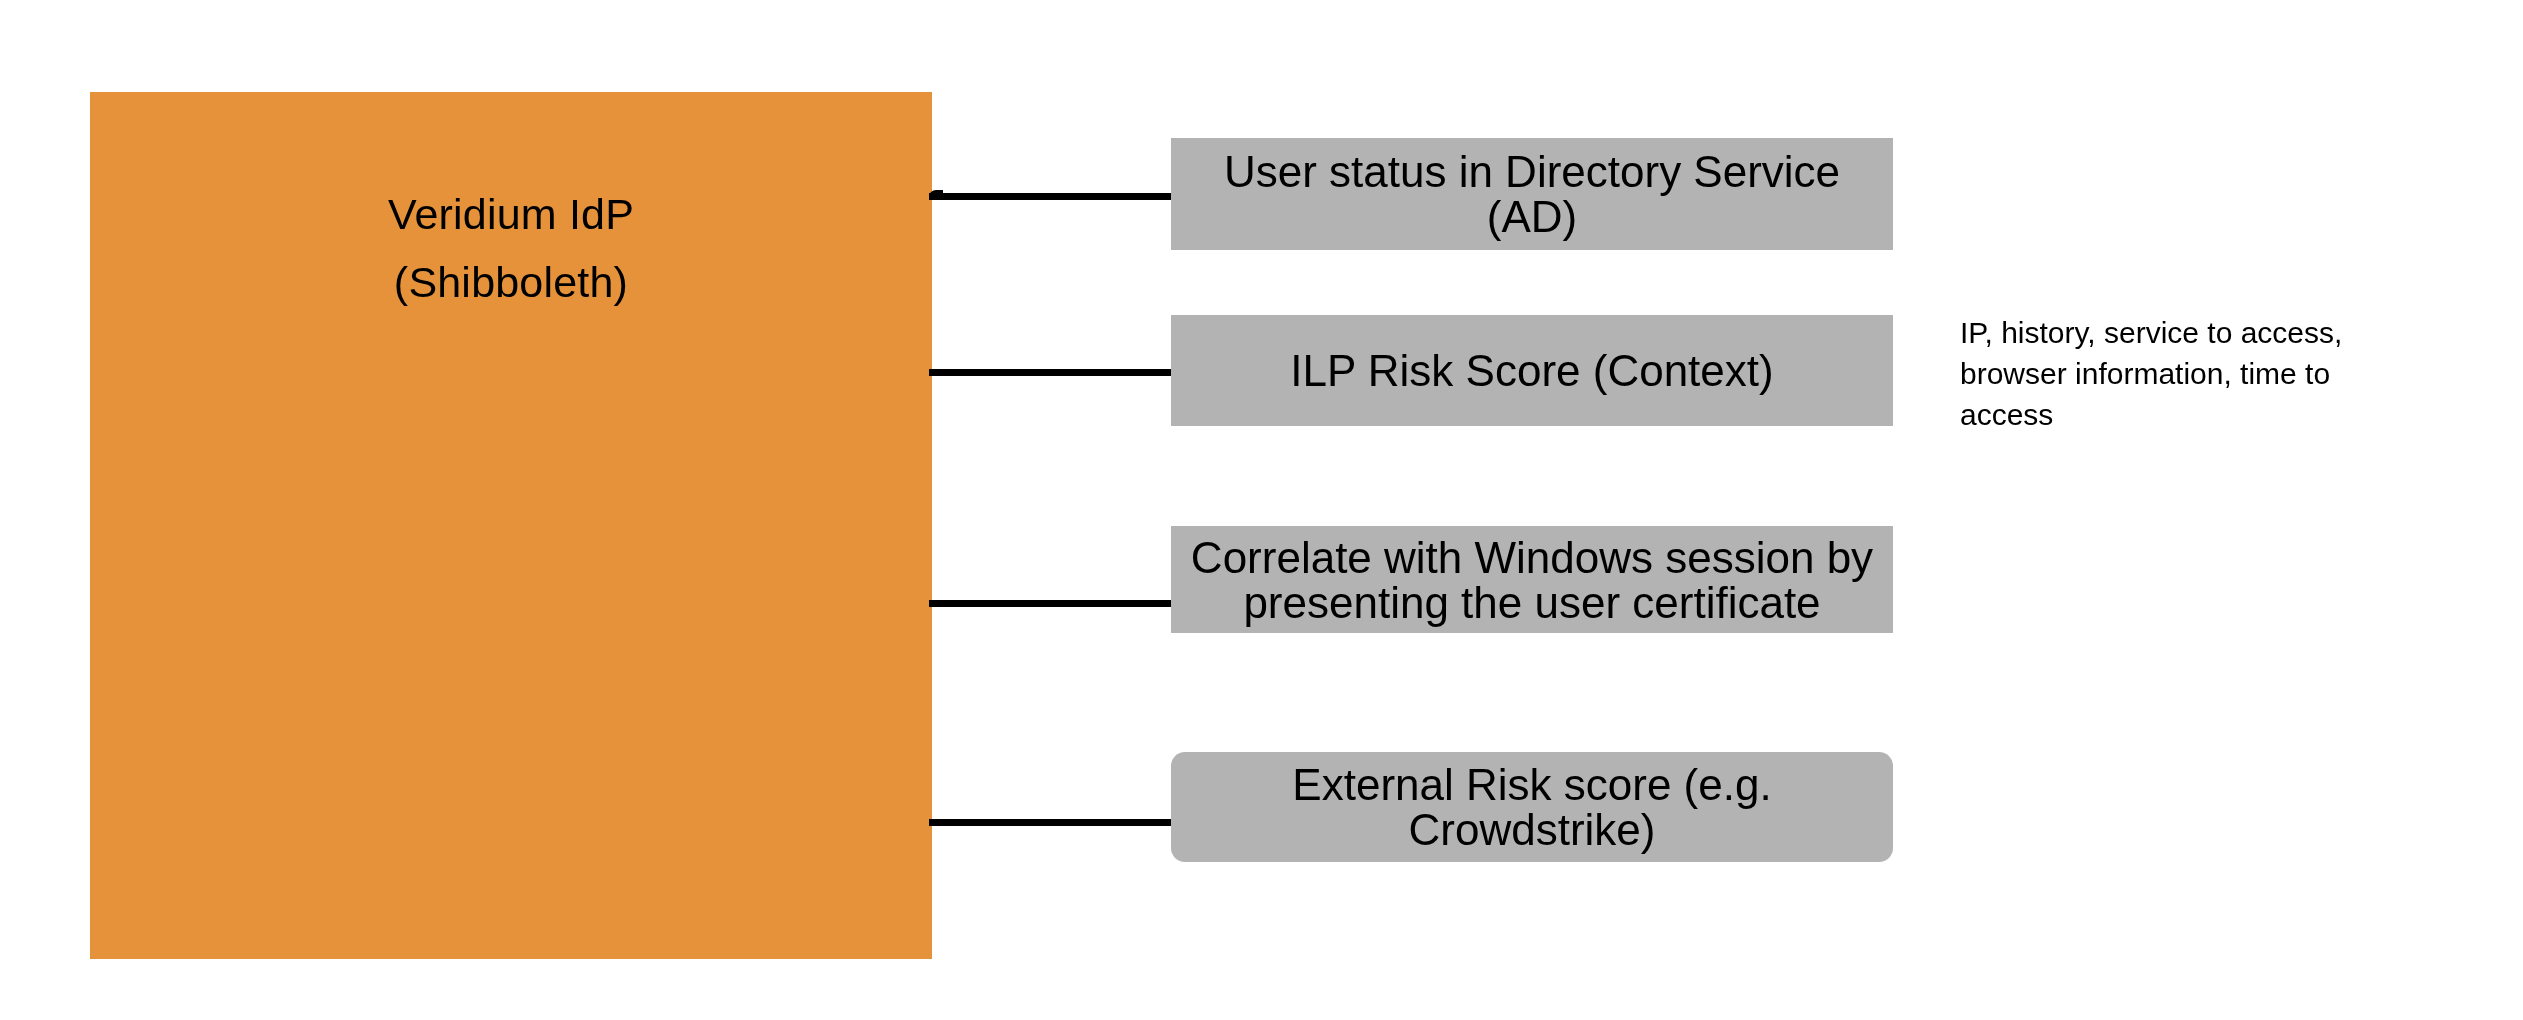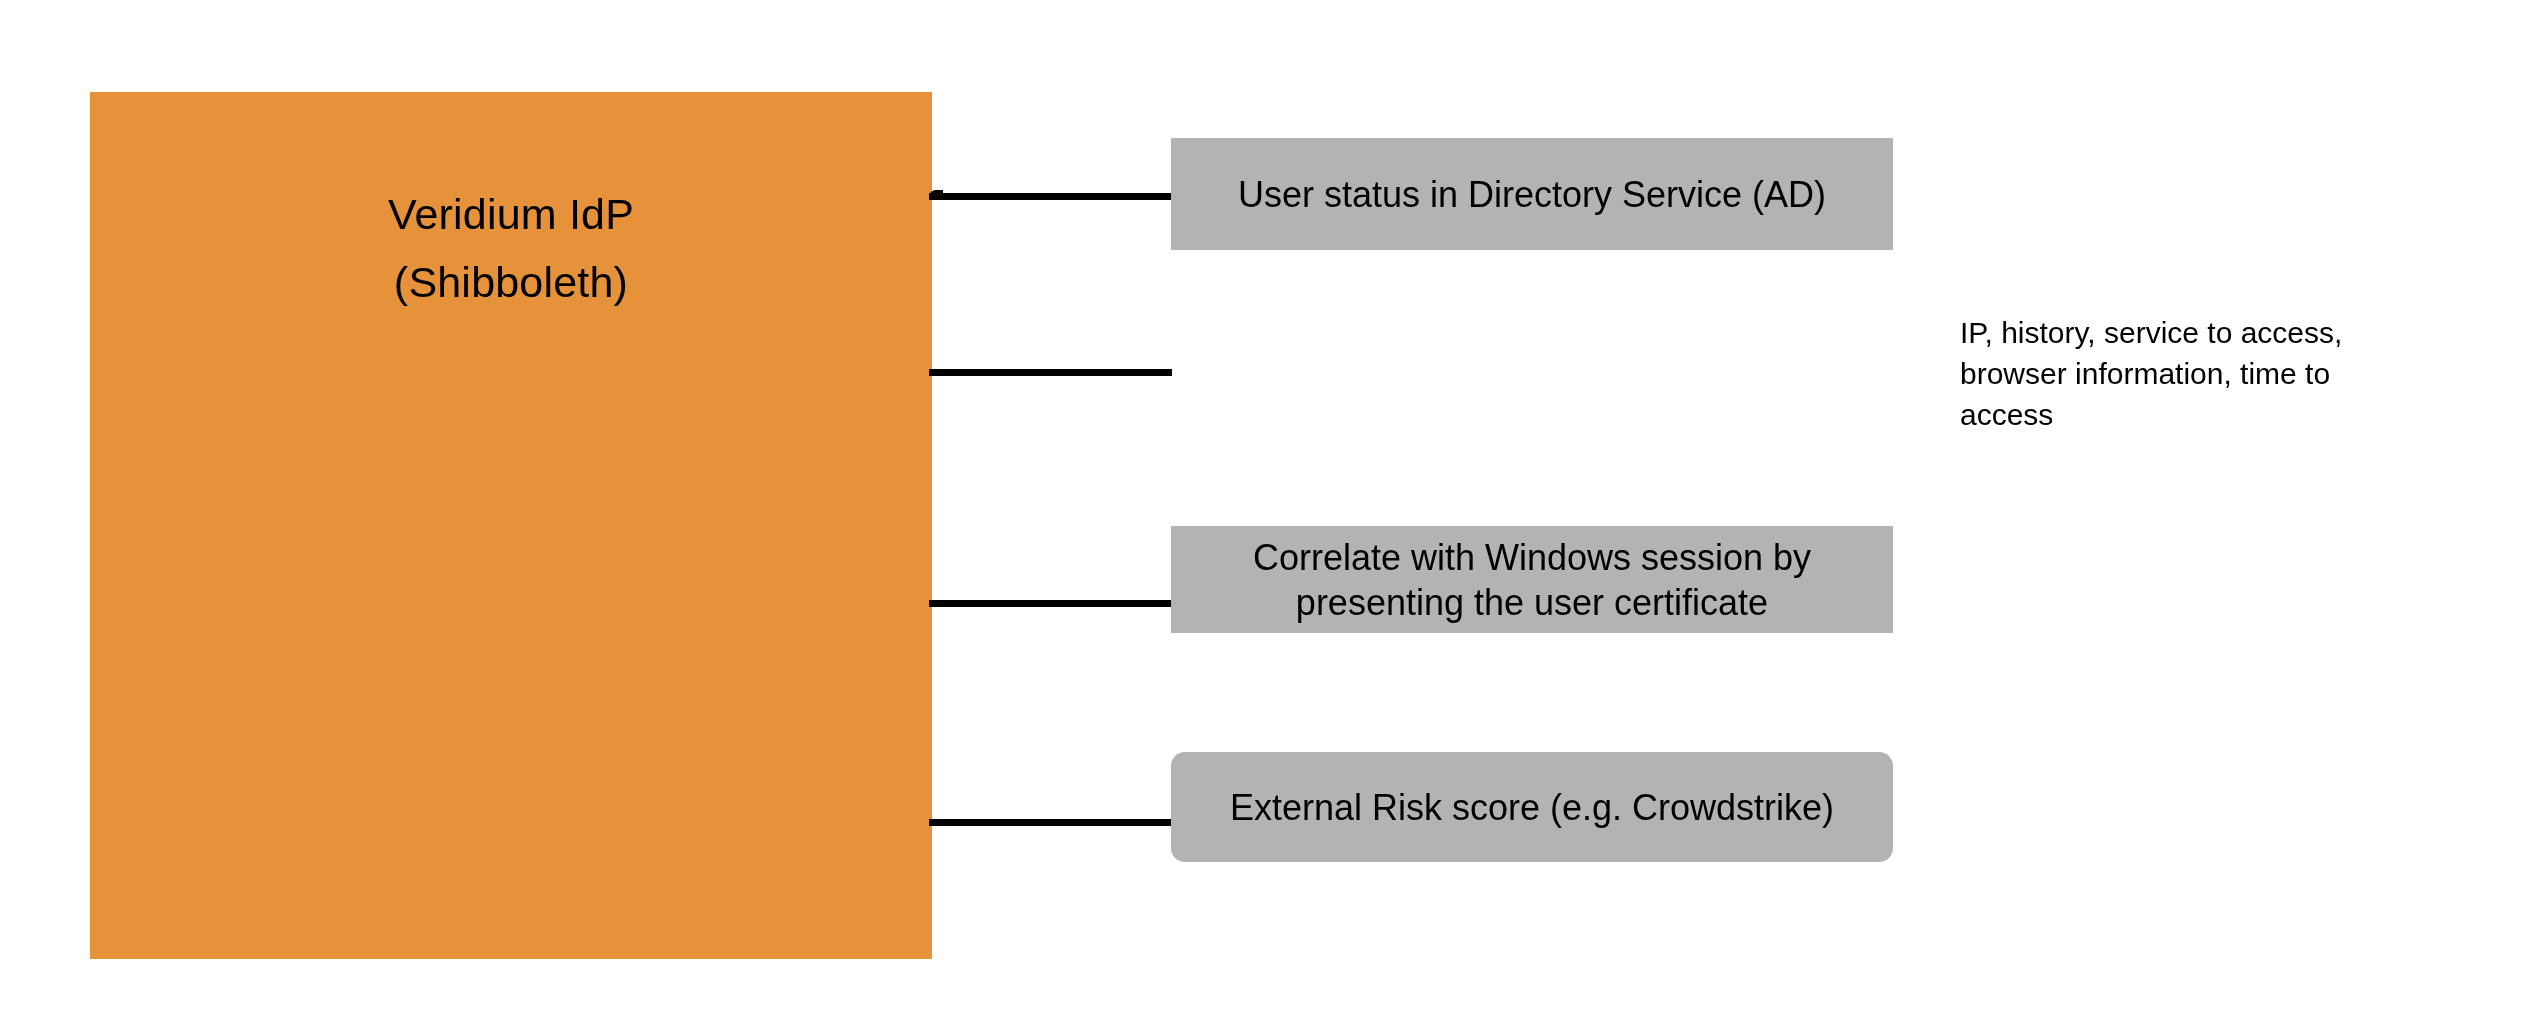--- a/index.html
+++ b/index.html
@@ -50,21 +50,21 @@
     left: 1171px;
     width: 722px;
     background: #b3b3b3;
     box-sizing: border-box;
     display: flex;
     align-items: center;
     justify-content: center;
   }
   .factor-box-label {
     color: #000000;
-    font-size: 36px;
+    font-size: 44px;
     line-height: 45px;
     text-align: center;
     white-space: pre-line;
     padding: 0 10px;
   }
 
   #factor-box-1 { top: 138px;  height: 112px; }
   #factor-box-2 { top: 315px;  height: 111px; }
   #factor-box-3 { top: 526px;  height: 107px; }
   #factor-box-4 { top: 752px;  height: 110px; border-radius: 14px; }
@@ -119,20 +119,23 @@
 
   <div class="connector" id="connector-1"></div>
   <div class="connector" id="connector-2"></div>
   <div class="connector" id="connector-3"></div>
   <div class="connector" id="connector-4"></div>
 
   <div class="factor-box" id="factor-box-1">
     <div class="factor-box-label">User status in Directory Service (AD)</div>
   </div>
 
+  <div class="factor-box" id="factor-box-2">
+    <div class="factor-box-label">ILP Risk Score (Context)</div>
+  </div>
 
   <div class="factor-box" id="factor-box-3">
     <div class="factor-box-label">Correlate with Windows session by
 presenting the user certificate</div>
   </div>
 
   <div class="factor-box" id="factor-box-4">
     <div class="factor-box-label">External Risk score (e.g. Crowdstrike)</div>
   </div>
 

